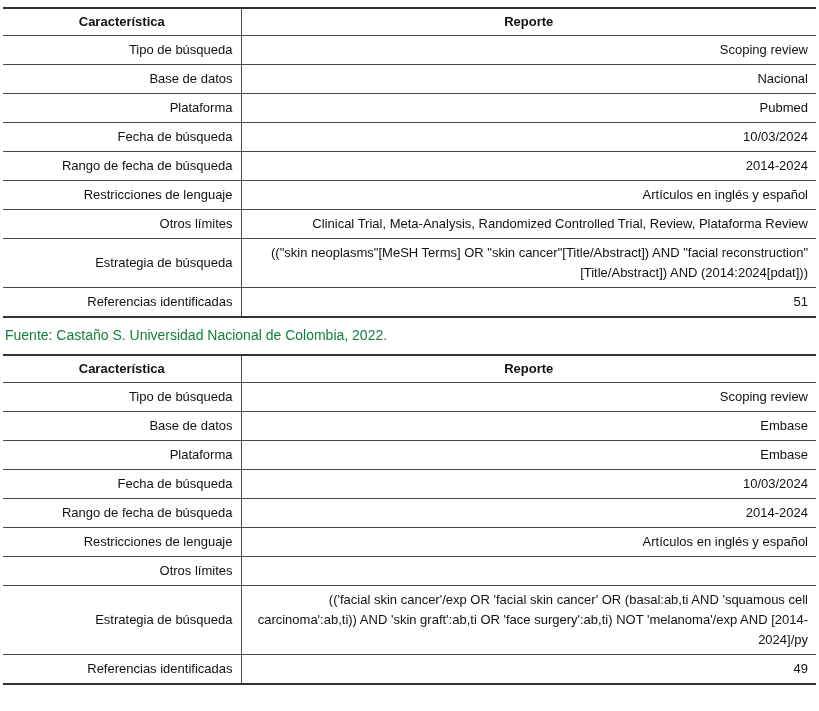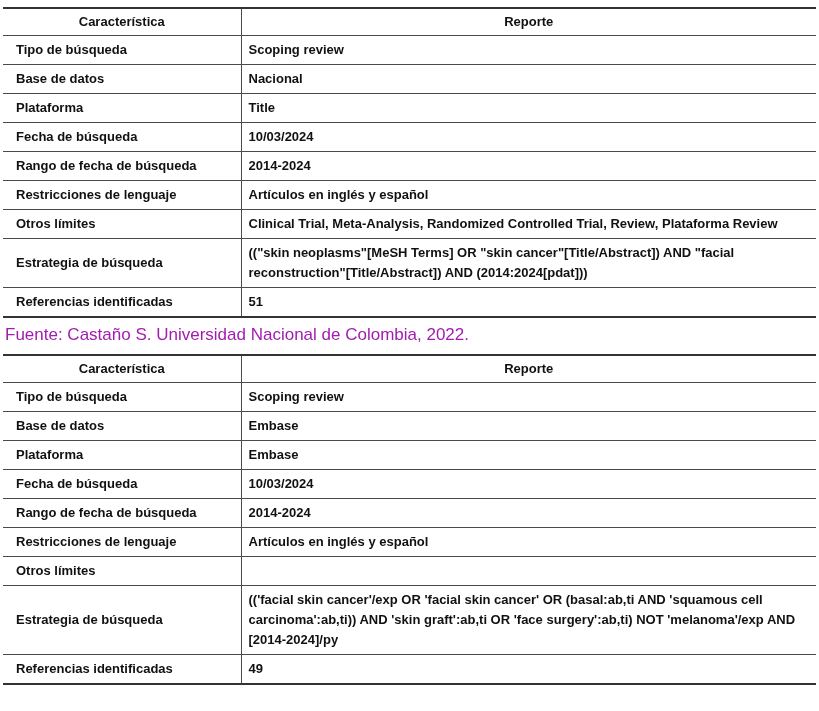--- a/index.html
+++ b/index.html
@@ -19,40 +19,40 @@
     border-top: 2px solid #333333;
     border-bottom: 2px solid #333333;
     font-size: 13px;
     line-height: 20px;
   }
   table.search-table col.c1 { width: 238px; }
   table.search-table th, table.search-table td {
     border-bottom: 1px solid #4a4a4a;
     vertical-align: middle;
     padding: 4px 8px;
-    text-align: left;
-    font-weight: bold;
+    text-align: right;
+    font-weight: normal;
   }
   table.search-table thead th {
     font-weight: bold;
     text-align: center;
     border-bottom: 1px solid #4a4a4a;
     padding: 3px 8px;
   }
   table.search-table th:first-child, table.search-table td:first-child {
     border-right: 1px solid #4a4a4a;
   }
   table.search-table td:first-child { padding-left: 13px; }
   table.search-table td:last-child { padding-left: 7px; }
   table.search-table tr:last-child td { border-bottom: none; }
   .caption {
-    font-size: 17px;
+    font-size: 14px;
     line-height: 20px;
     padding: 7px 2px 9px 2px;
-    color: #a21caf;
+    color: #15803d;
   }
 </style>
 </head>
 <body>
 
 <table class="search-table">
   <colgroup>
       <col class="c1">
       <col class="c2">
     </colgroup>
@@ -66,21 +66,21 @@
       <tr>
         <td>Tipo de búsqueda</td>
         <td>Scoping review</td>
       </tr>
       <tr>
         <td>Base de datos</td>
         <td>Nacional</td>
       </tr>
       <tr>
         <td>Plataforma</td>
-        <td>Title</td>
+        <td>Pubmed</td>
       </tr>
       <tr>
         <td>Fecha de búsqueda</td>
         <td>10/03/2024</td>
       </tr>
       <tr>
         <td>Rango de fecha de búsqueda</td>
         <td>2014-2024</td>
       </tr>
       <tr>

